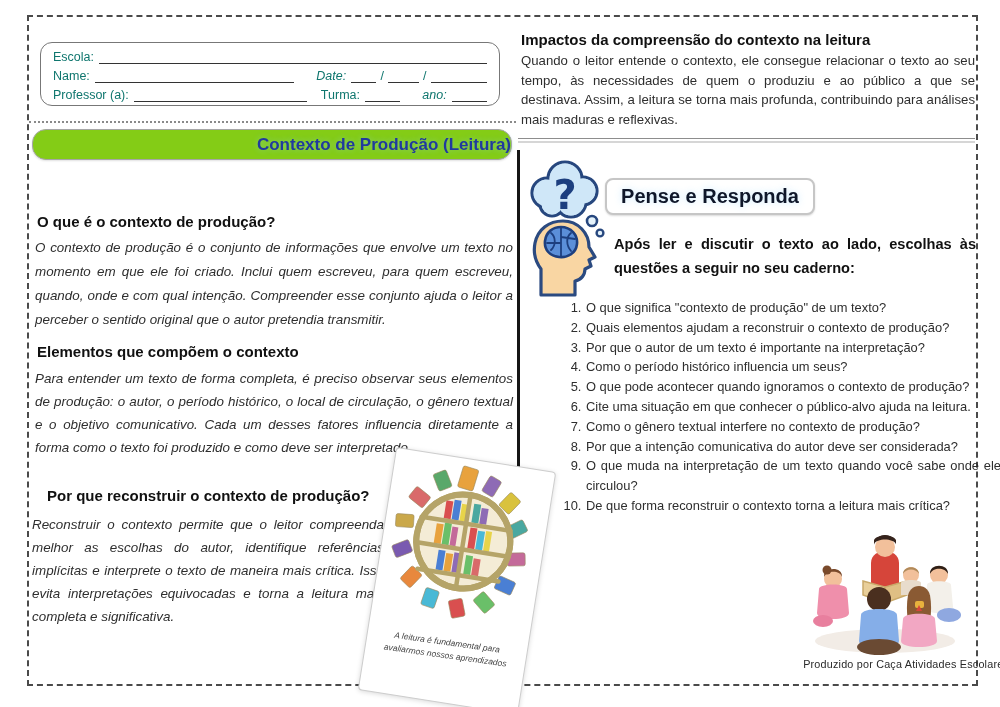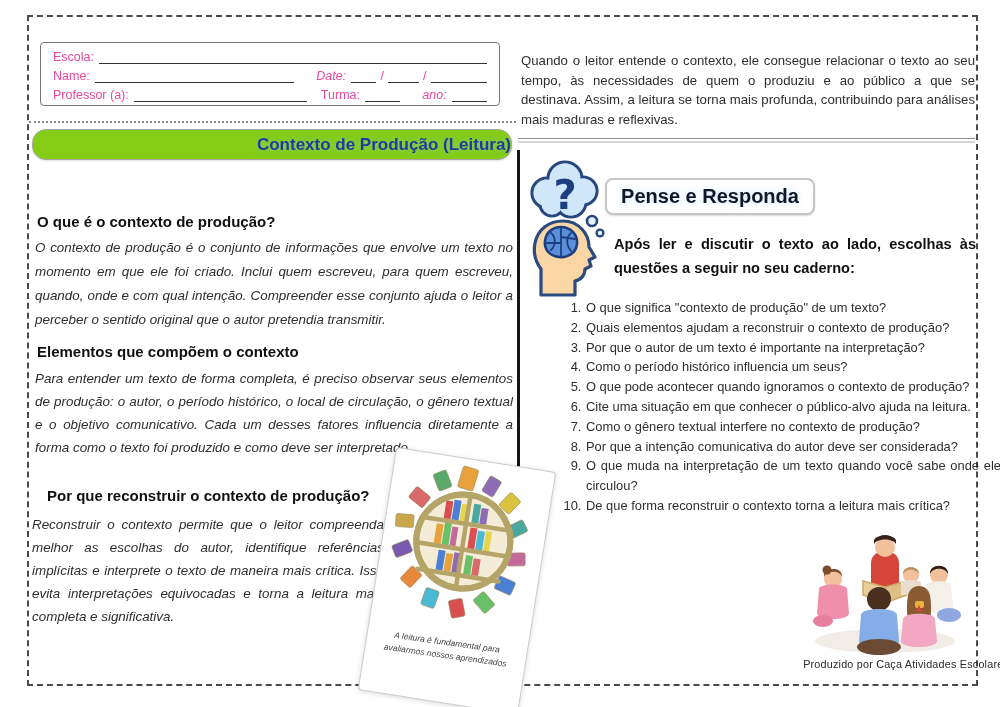--- a/index.html
+++ b/index.html
@@ -10,22 +10,22 @@
   }
   .page{
     position:absolute;left:27px;top:15px;width:947px;height:667px;
     border:2px dashed #4a4a4a;background:#fff;
   }
   .abs{position:absolute;}
 
   
   .header-box{
     left:11px;top:25px;width:460px;height:64px;
-    border:1.5px solid #777;border-radius:4px;background:#fff;
-    padding:7px 12px 0 12px;box-sizing:border-box;font-size:12.5px;color:#ec4899;
+    border:1.5px solid #777;border-radius:12px;background:#fff;
+    padding:7px 12px 0 12px;box-sizing:border-box;font-size:12.5px;color:#0f766e;
   }
   .form-row{display:flex;align-items:flex-end;margin-bottom:5px;white-space:nowrap;}
   .form-row .lbl{margin-right:5px;}
   .uline{border-bottom:1px solid #333;height:13px;display:inline-block;}
   .u-grow{flex:1;}
   .u-name{width:205px;}
   .u-d1{width:26px;} .u-d2{width:32px;} .u-d3{width:58px;}
   .u-prof{width:196px;} .u-turma{width:40px;} .u-ano{width:40px;}
   .sep{margin:0 4px;}
   .gap-md{margin-left:14px;} .gap-lg{margin-left:22px;font-style:italic;}
@@ -200,20 +200,21 @@
     </svg>
     <div class="polaroid-caption">
       <div>A leitura é fundamental para</div>
       <div>avaliarmos nossos aprendizados</div>
     </div>
   </div>
 
   <div class="abs h-divider"></div>
   <div class="abs v-divider"></div>
 
+  <div class="abs" id="impact-h">Impactos da compreensão do contexto na leitura</div>
   <div class="abs" id="impact-p">Quando o leitor entende o contexto, ele consegue relacionar o texto ao seu tempo, às necessidades de quem o produziu e ao público a que se destinava. Assim, a leitura se torna mais profunda, contribuindo para análises mais maduras e reflexivas.</div>
 
   <div class="abs brain-wrap">
     <svg width="94" height="140" viewBox="0 0 94 140">
 
       <g stroke="#27477e" stroke-width="3.2" fill="#cfe7f8">
         <circle cx="24" cy="36" r="15"></circle>
         <circle cx="42" cy="22" r="17"></circle>
         <circle cx="60" cy="34" r="14"></circle>
         <circle cx="48" cy="45" r="15"></circle>

